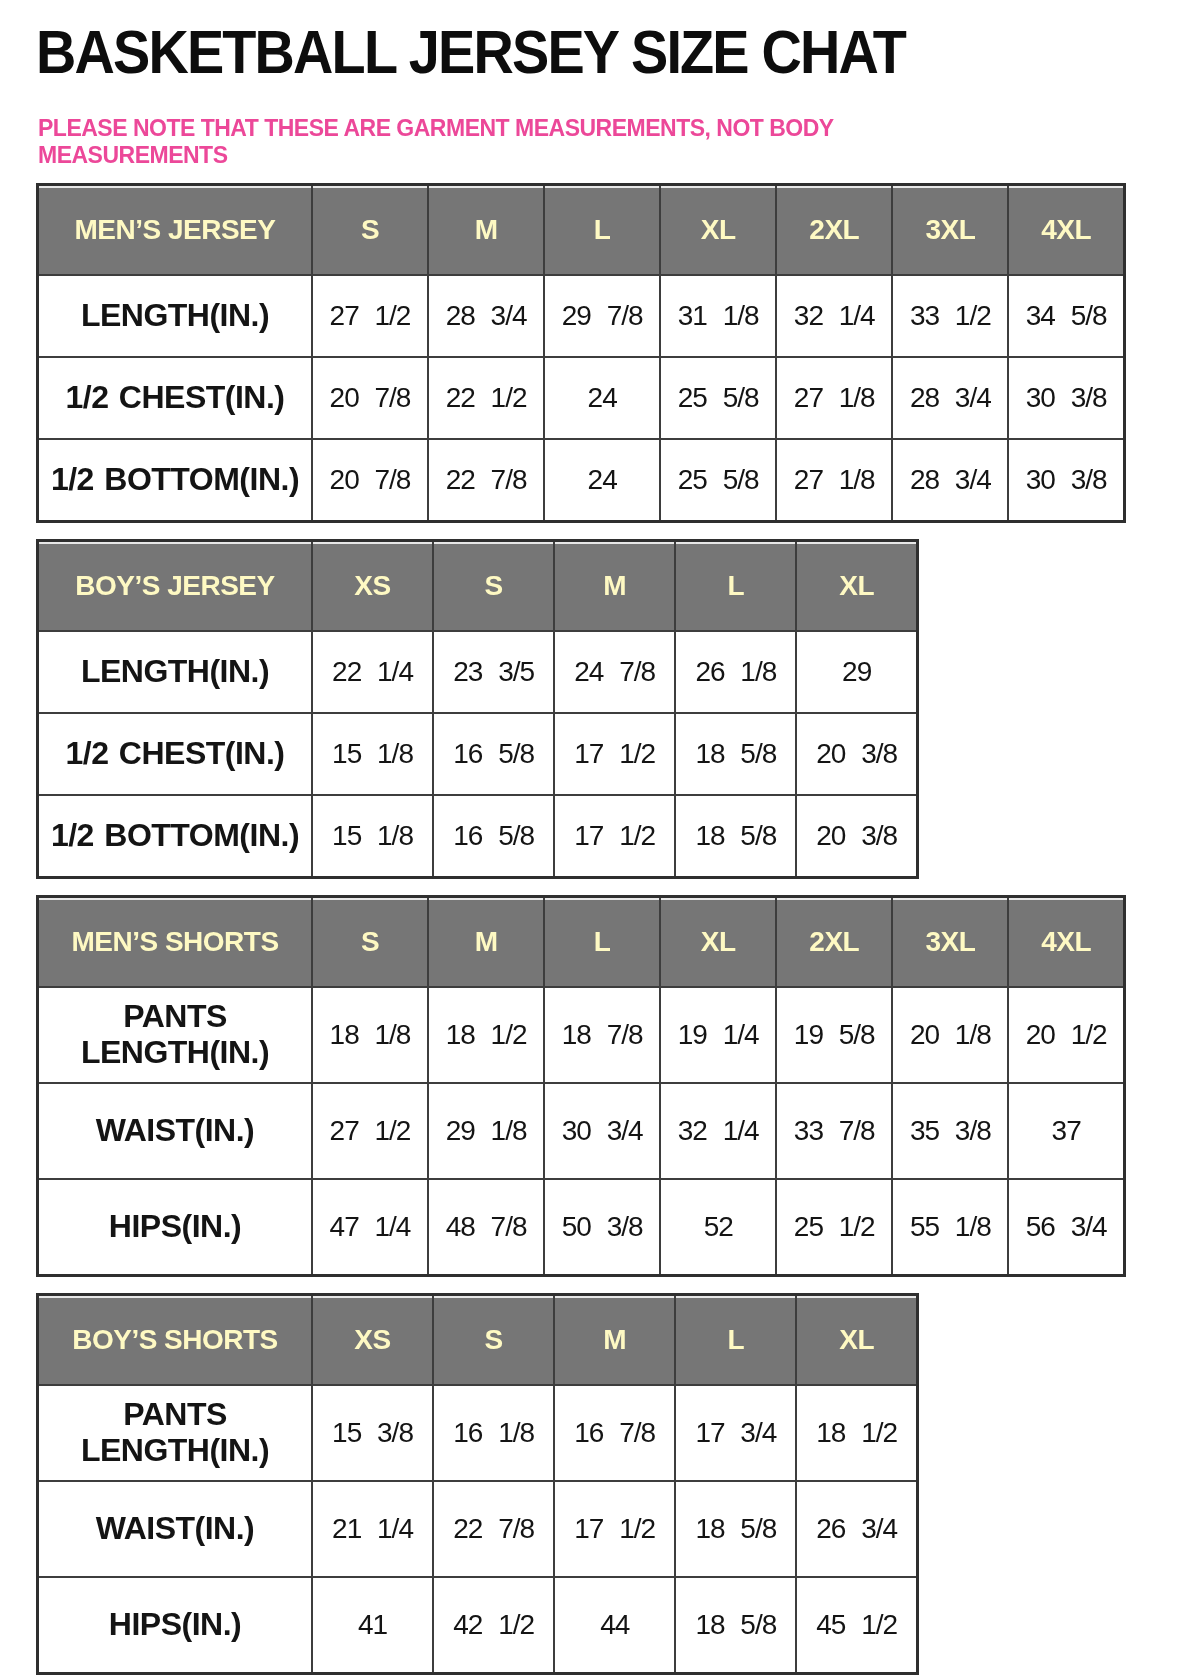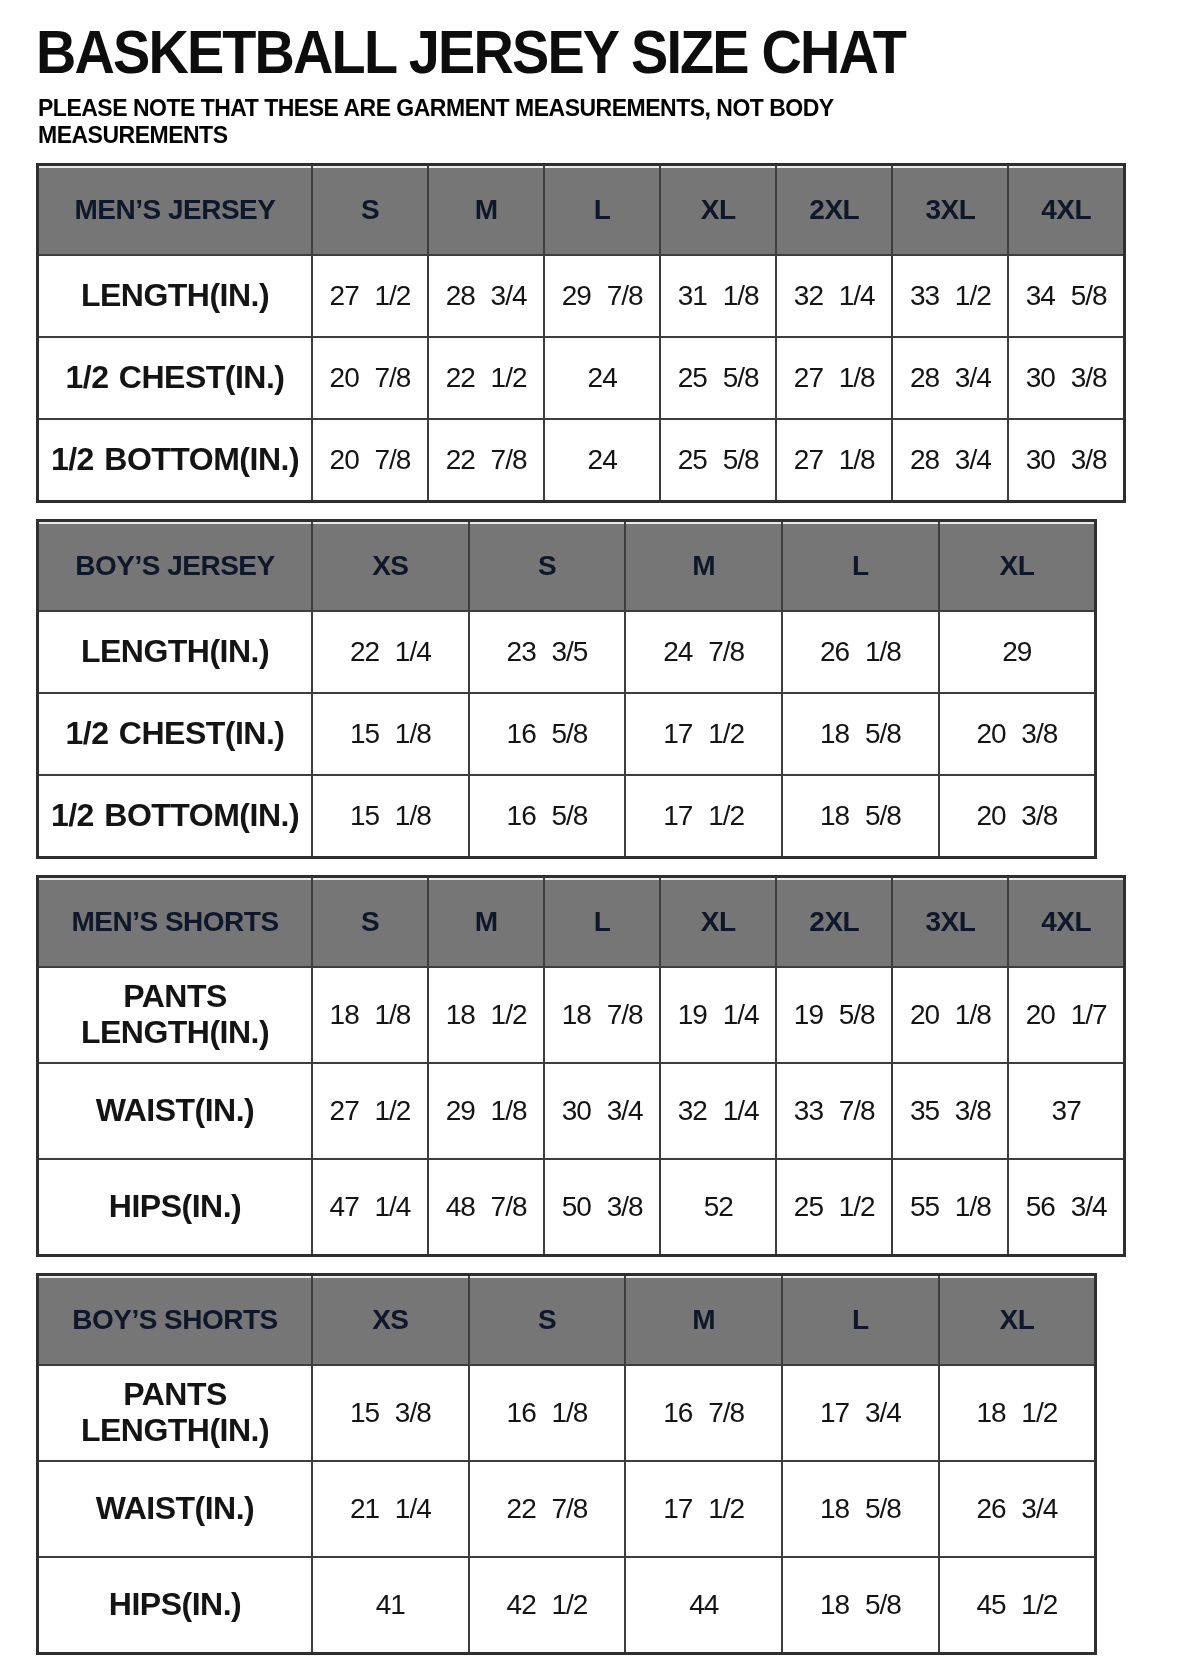--- a/index.html
+++ b/index.html
@@ -32,32 +32,32 @@
   }
   .note-top{max-width:830px;}
 
   .size-table{
     border-collapse:collapse;
     table-layout:fixed;
     margin:0 0 16px 0;
     background:#fff;
   }
   .size-table.wide{width:1090px;}
-  .size-table.narrow{width:1061px;}
+  .size-table.narrow{width:883px;}
   .size-table th,.size-table td{
     border:2px solid #3d3d3d;
     text-align:center;
     vertical-align:middle;
     padding:4px 6px;
     overflow:hidden;
   }
   .size-table{border:3px solid #2f2f2f;}
   .size-table th{
     background:#767676;
-    color:#0f172a;
+    color:#fef9c3;
     font-size:28px;
     font-weight:bold;
     letter-spacing:-0.5px;
     height:80px;
     box-shadow:inset 0 2px 0 #e8e8e8;
   }
   .size-table th.label-col, .size-table td.row-label{width:260px;}
   .size-table td{
     font-size:28px;
     letter-spacing:-1px;
@@ -73,21 +73,21 @@
     font-size:32px;
     line-height:1.12;
   }
 </style>
 </head>
 <body>
 
 <div class="page">
   <h1 class="page-title">BASKETBALL JERSEY SIZE CHAT</h1>
 
-  <p class="note note-top" style="color: #000000;">PLEASE NOTE THAT THESE ARE GARMENT MEASUREMENTS, NOT BODY MEASUREMENTS</p>
+  <p class="note note-top" style="color: #ec4899; margin-top: 20px;">PLEASE NOTE THAT THESE ARE GARMENT MEASUREMENTS, NOT BODY MEASUREMENTS</p>
 
   <div id="tables">
       <table class="size-table wide jersey-table">
         <thead>
           <tr>
             <th class="label-col">MEN’S JERSEY</th>
             <th>S</th>
             <th>M</th>
             <th>L</th>
             <th>XL</th>
@@ -182,21 +182,21 @@
         </thead>
         <tbody>
           <tr>
             <td class="row-label">PANTS LENGTH(IN.)</td>
             <td class="value-cell">18 1/8</td>
             <td class="value-cell">18 1/2</td>
             <td class="value-cell">18 7/8</td>
             <td class="value-cell">19 1/4</td>
             <td class="value-cell">19 5/8</td>
             <td class="value-cell">20 1/8</td>
-            <td class="value-cell">20 1/7</td>
+            <td class="value-cell">20 1/2</td>
           </tr>
           <tr>
             <td class="row-label">WAIST(IN.)</td>
             <td class="value-cell">27 1/2</td>
             <td class="value-cell">29 1/8</td>
             <td class="value-cell">30 3/4</td>
             <td class="value-cell">32 1/4</td>
             <td class="value-cell">33 7/8</td>
             <td class="value-cell">35 3/8</td>
             <td class="value-cell">37</td>

